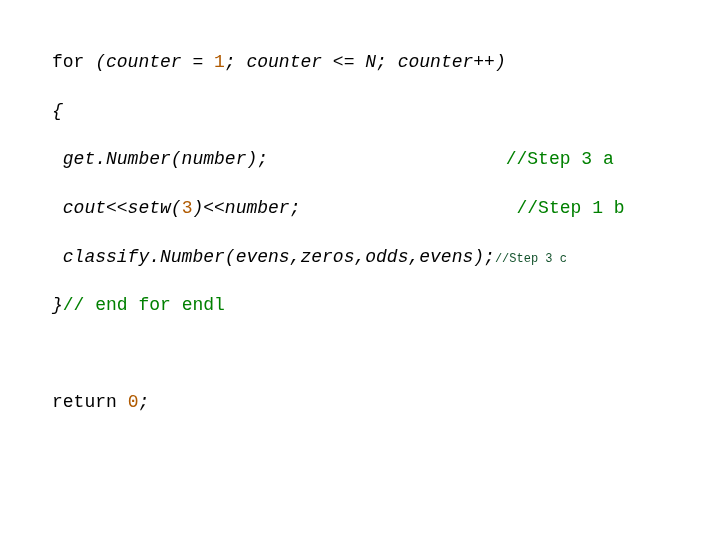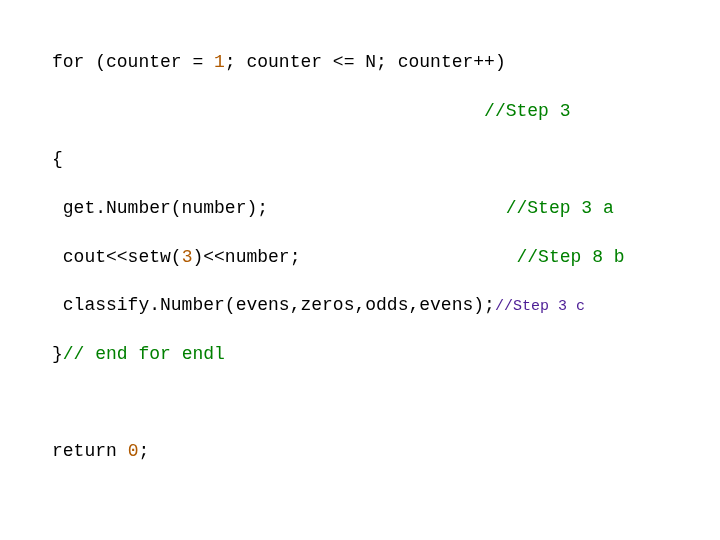--- a/index.html
+++ b/index.html
@@ -13,30 +13,29 @@
     line-height: 1.35;
     overflow: hidden;
   }
   .code-block {
     padding: 26px 0 0 52px;
     white-space: pre;
   }
   .kw { color: #000000; }      
   .num { color: #b05a00; }     
   .cmt { color: #008000; }     
-  .cmt-sm { color: #4c1d95; font-size: 15px; }
-  .plain { color: #000000; }
+  .cmt-sm { color: #14532d; font-size: 12px; }
+  .plain { color: #000000; font-style: italic; }
 </style>
 </head>
 <body>
 
 <div class="code-block">
 <div><span class="kw">for</span><span class="plain"> (counter = </span><span class="num">1</span><span class="plain">; counter &lt;= N; counter++)</span></div>
-<div>                                        <span class="cmt">//Step 3</span></div>
 <div><span class="plain">{</span></div>
 <div><span class="plain"> get.Number(number);</span>                      <span class="cmt">//Step 3 a</span></div>
-<div><span class="plain"> cout&lt;&lt;setw(</span><span class="num">3</span><span class="plain">)&lt;&lt;number;</span>                    <span class="cmt">//Step 8 b</span></div>
+<div><span class="plain"> cout&lt;&lt;setw(</span><span class="num">3</span><span class="plain">)&lt;&lt;number;</span>                    <span class="cmt">//Step 1 b</span></div>
 <div><span class="plain"> classify.Number(evens,zeros,odds,evens);</span><span class="cmt-sm">//Step 3 c</span></div>
 <div><span class="plain">}</span><span class="cmt">// end for endl</span></div>
 <div> </div>
 <div><span class="kw">return</span><span class="plain"> </span><span class="num">0</span><span class="plain">;</span></div>
 
 </div>
 
 </body></html>

